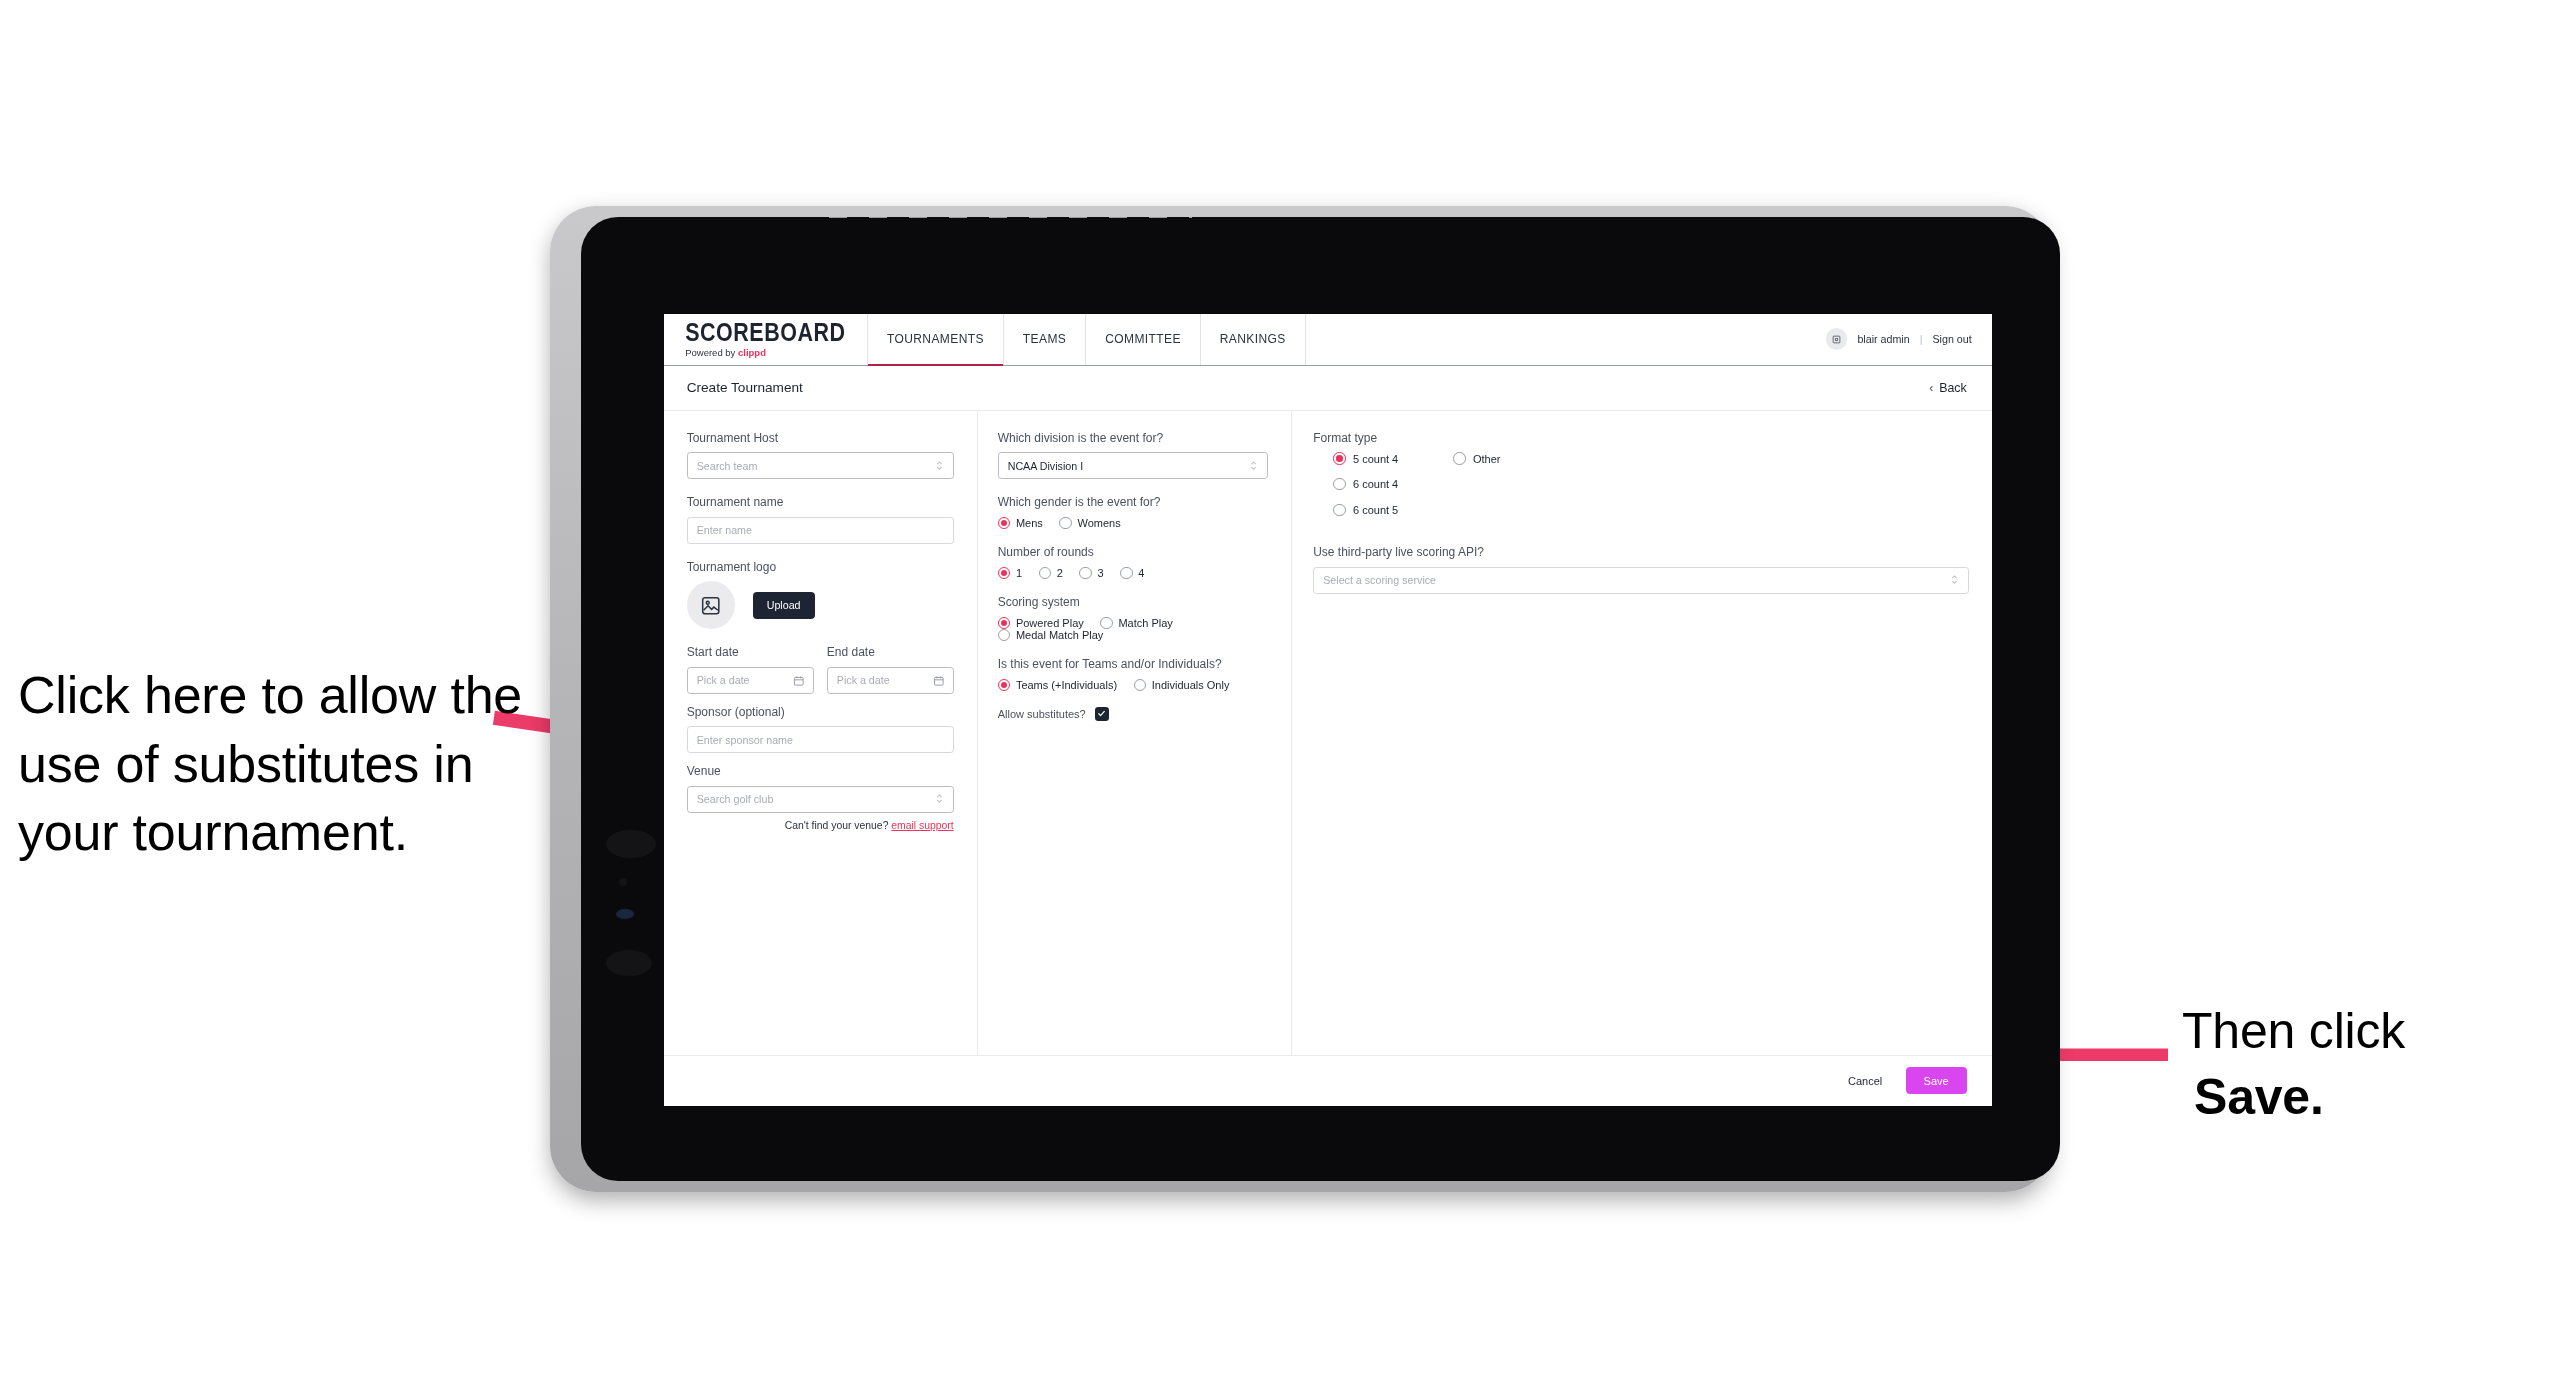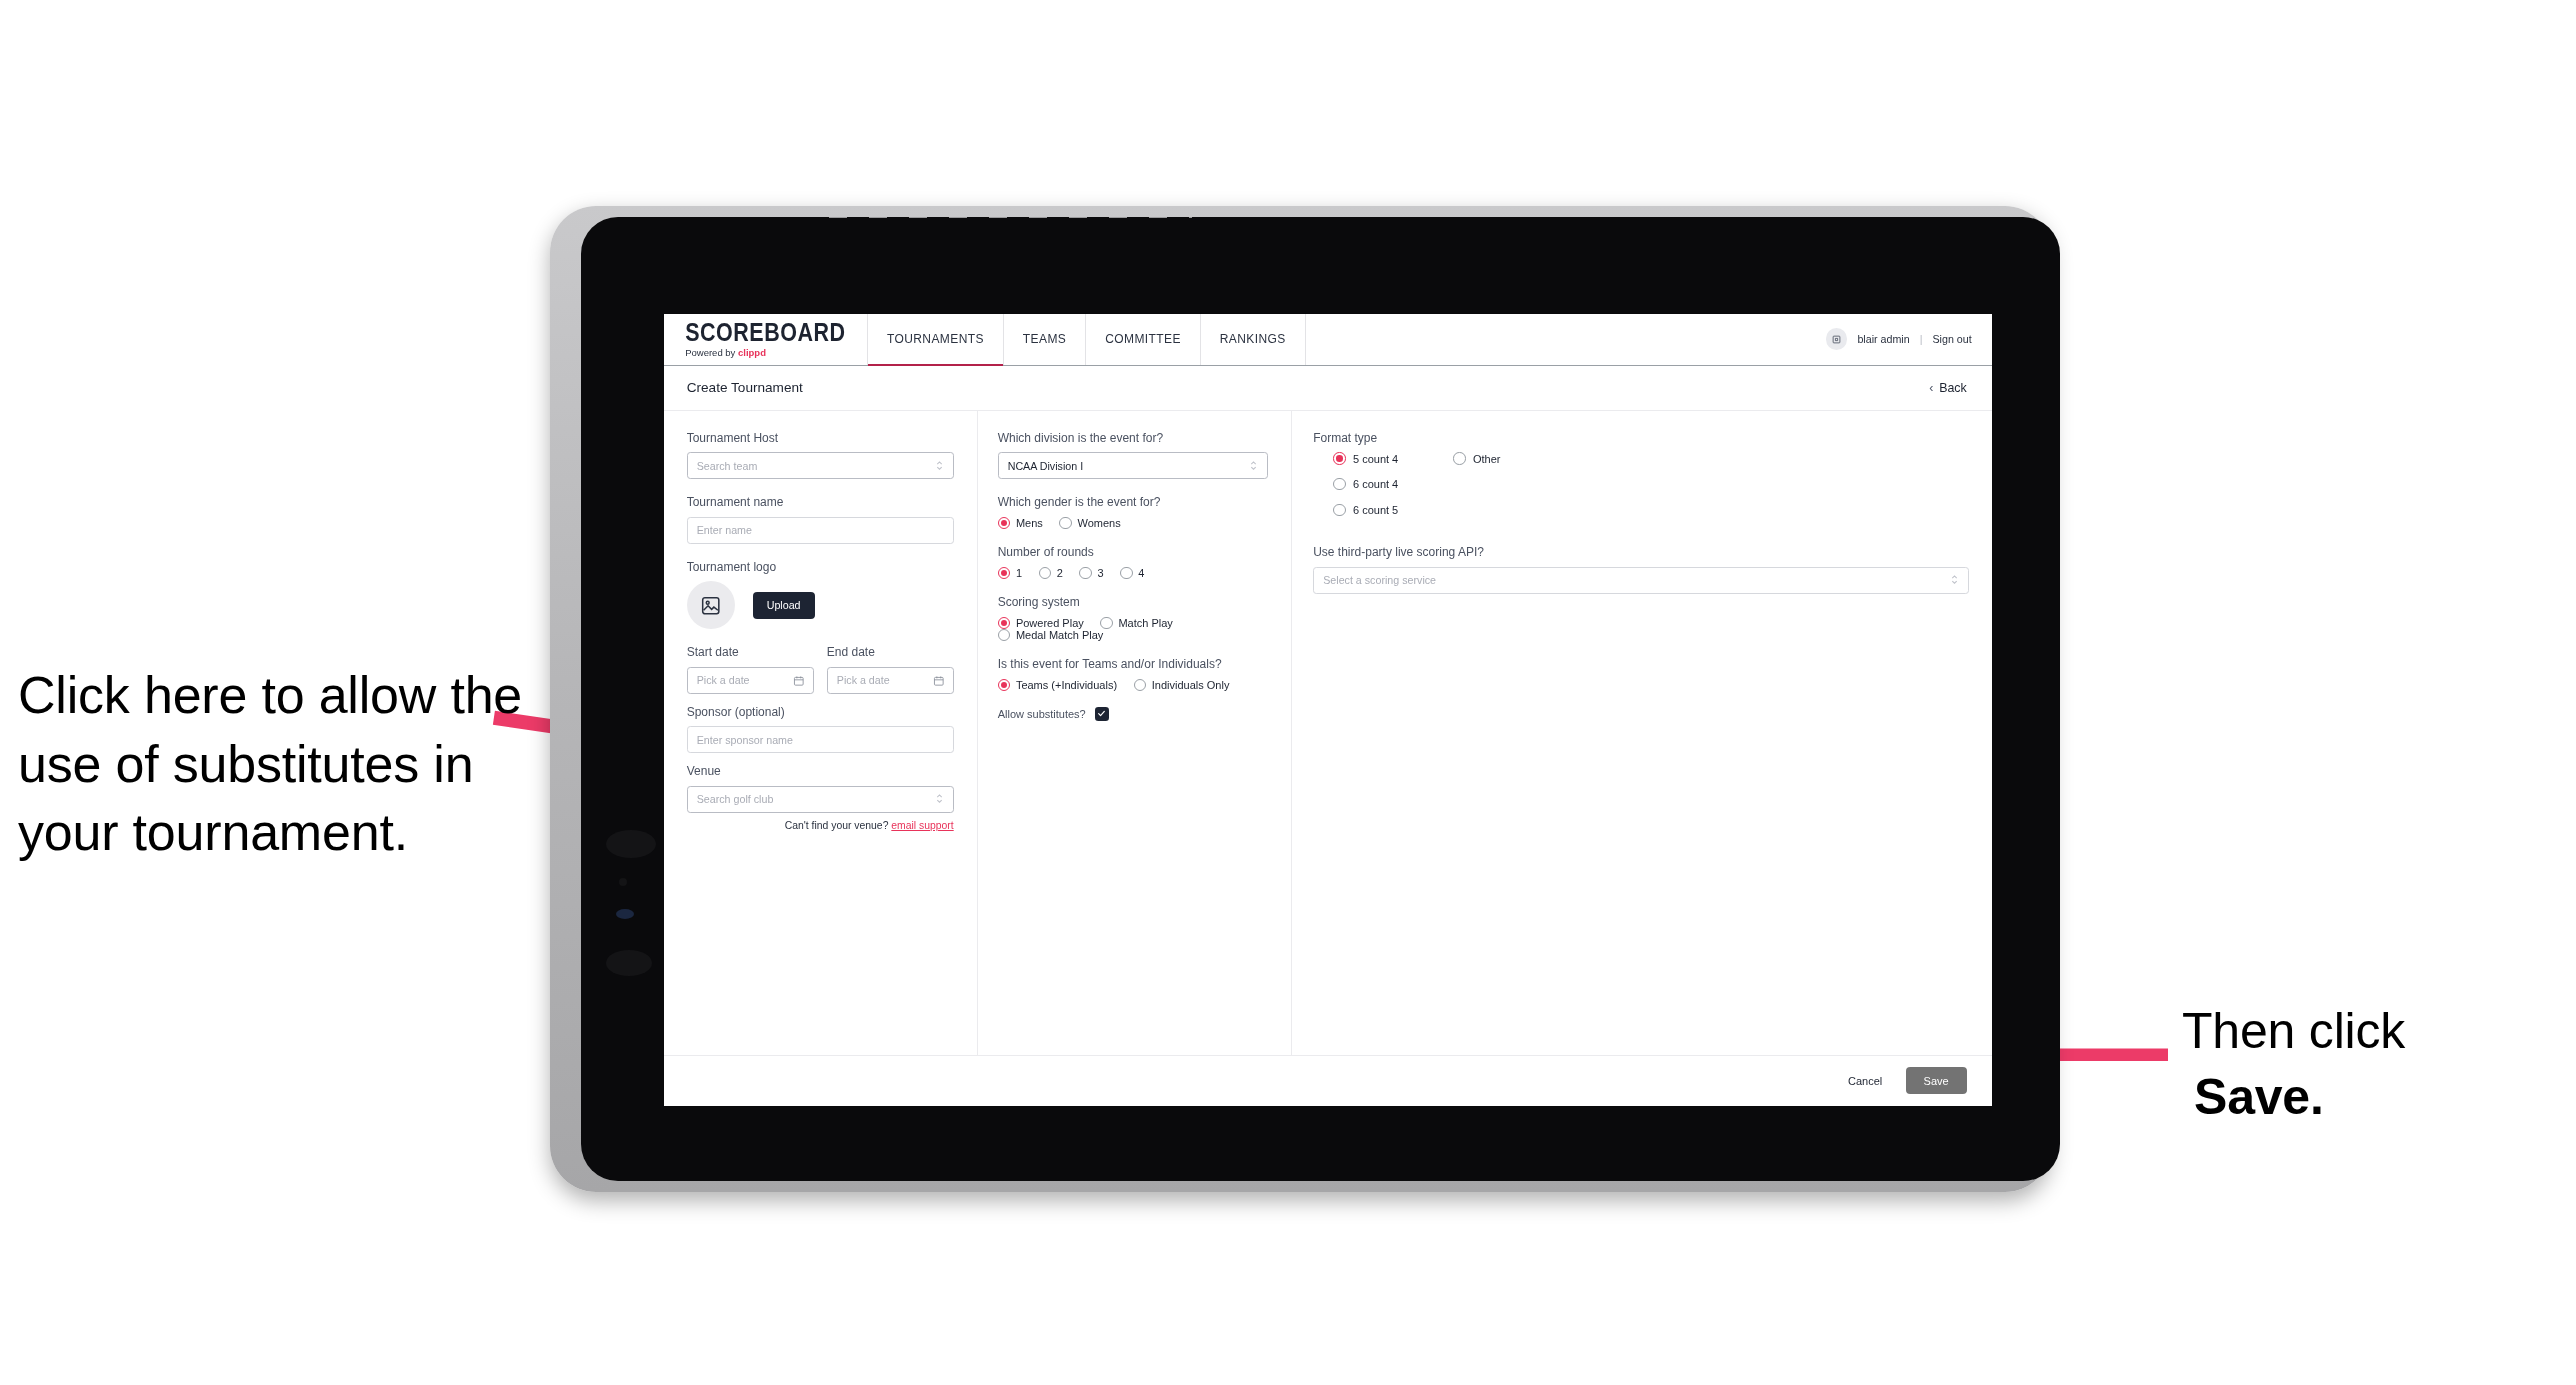--- a/index.html
+++ b/index.html
@@ -221,21 +221,21 @@
 
   
   #footer {
     height: 51px; flex: 0 0 auto;
     border-top: 0.8px solid #ebebee;
     display: flex; align-items: center; justify-content: flex-end;
     gap: 15px; padding-right: 25px; background: #fff;
   }
   #cancel-btn { font-size: 11px; color: #1d2330; cursor: pointer; padding: 6.6px 8.3px; }
   #save-btn {
-    background: #737373; color: #fff; font-size: 11px;
+    background: #d946ef; color: #fff; font-size: 11px;
     padding: 7.4px 18px; border-radius: 4.1px; cursor: pointer;
   }
 </style>
 </head>
 <body>
 
 <svg class="arrow-svg" viewBox="0 0 3119 1678">
   <g>
     <path d="M598 869 L1443 993" stroke="#ec3b68" stroke-width="17" fill="none"></path>
     <path d="M1330 952 L1487 1008 L1331 1041 Z" fill="#ec3b68"></path>

